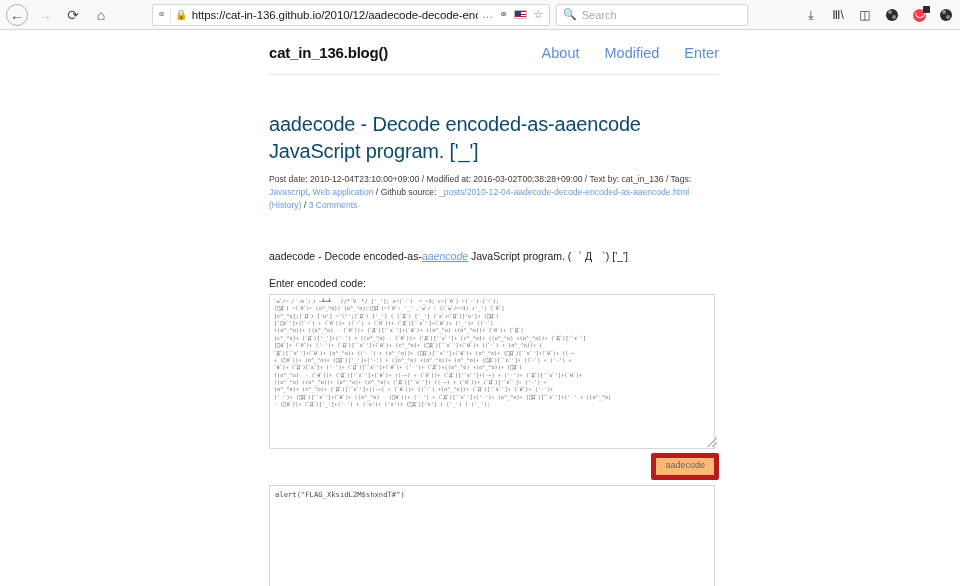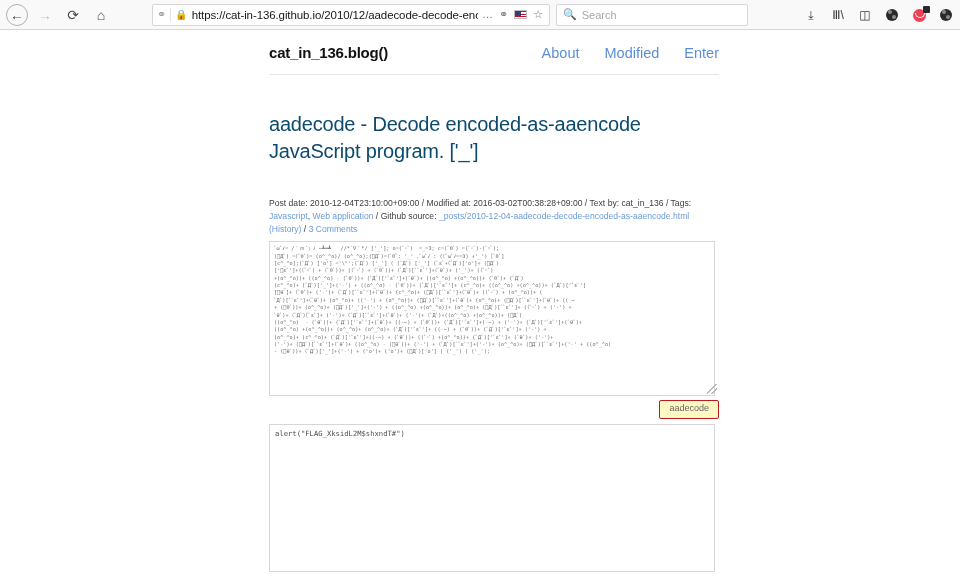--- a/index.html
+++ b/index.html
@@ -179,21 +179,21 @@
   .post-title {
     margin: 36px 0 0 0;
     font-size: 20px;
     line-height: 1.35;
     font-weight: normal;
     color: #0c4a6e;
     letter-spacing: -0.2px;
   }
 
   .post-meta {
-    margin-top: 32px;
+    margin-top: 8px;
     font-size: 8.6px;
     line-height: 1.52;
     color: #3d3d3d;
   }
   .post-meta a { color: #6b9bd8; text-decoration: none; }
 
   .post-body {
     margin-top: 37px;
     font-size: 10.5px;
     color: #222222;
@@ -244,22 +244,22 @@
 
   .btn-row {
     display: flex;
     justify-content: flex-end;
     margin-top: 4px;
   }
   .decode-btn {
     font-family: "Liberation Sans", sans-serif;
     font-size: 9px;
     color: #666666;
-    background: #fef9c3;
-    border: 1px solid #b91c1c;
+    background: #fdba74;
+    border: 5px solid #b91c1c;
     border-radius: 2px;
     padding: 3px 9px 4px 9px;
     line-height: 1.1;
     cursor: pointer;
   }
 </style>
 </head>
 <body>
 
 <div class="browser-chrome">
@@ -333,21 +333,25 @@
       <a href="#">Javascript</a><span>,</span>
       <a href="#">Web application</a>
       <span>/</span>
       <span>Github source:</span>
       <a href="#">_posts/2010-12-04-aadecode-decode-encoded-as-aaencode.html</a>
       <a href="#">(History)</a>
       <span>/</span>
       <a href="#">3 Comments</a>
     </div>
 
-
+    <div class="post-body">
+      <span>aadecode - Decode encoded-as-</span><a href="#" class="em-link">aaencode</a><span> JavaScript program. (゜ Д ゜) ['_']</span>
+    </div>
+
+    <div class="label-line">Enter encoded code:</div>
 
     <div class="ta-wrap">
       <textarea id="encoded-input" class="code-area" spellcheck="false" style="">ﾟωﾟﾉ= /｀ｍ´）ﾉ ~┻━┻   //*´∇｀*/ ['_']; o=(ﾟｰﾟ)  =_=3; c=(ﾟΘﾟ) =(ﾟｰﾟ)-(ﾟｰﾟ); 
 (ﾟДﾟ) =(ﾟΘﾟ)= (o^_^o)/ (o^_^o);(ﾟДﾟ)={ﾟΘﾟ: '_' ,ﾟωﾟﾉ : ((ﾟωﾟﾉ==3) +'_') [ﾟΘﾟ] 
 [c^_^o];(ﾟДﾟ) ['o'] ='\"';(ﾟДﾟ) ['_'] ( (ﾟДﾟ) ['_'] (ﾟεﾟ+(ﾟДﾟ)['o']+ (ﾟДﾟ)
 ['ﾟεﾟ']+((ﾟｰﾟ) + (ﾟΘﾟ))+ ((ﾟｰﾟ) + (ﾟΘﾟ))+ (ﾟДﾟ)['ﾟεﾟ']+(ﾟθﾟ)+ ('_')+ ((ﾟｰﾟ)
 +(o^_^o))+ ((o^_^o) - (ﾟΘﾟ))+ (ﾟДﾟ)['ﾟεﾟ']+(ﾟθﾟ)+ ((o^_^o) +(o^_^o))+ (ﾟΘﾟ)+ (ﾟДﾟ)
 (c^_^o)+ (ﾟДﾟ)['_']+('-') + ((o^_^o) - (ﾟΘﾟ))+ (ﾟДﾟ)['ﾟεﾟ']+ (c^_^o)+ ((o^_^o) +(o^_^o))+ (ﾟДﾟ)['ﾟεﾟ']
 [ﾟθﾟ]+ (ﾟΘﾟ)+ ('-')+ (ﾟДﾟ)['ﾟεﾟ']+(ﾟθﾟ)+ (c^_^o)+ (ﾟДﾟ)['ﾟεﾟ']+(ﾟθﾟ)+ ((ﾟｰﾟ) + (o^_^o))+ (
 ﾟДﾟ)['ﾟεﾟ']+(ﾟθﾟ)+ (o^_^o)+ (('-') + (o^_^o))+ (ﾟДﾟ)['ﾟεﾟ']+(ﾟθﾟ)+ (o^_^o)+ (ﾟДﾟ)['ﾟεﾟ']+(ﾟθﾟ)+ ((-~

